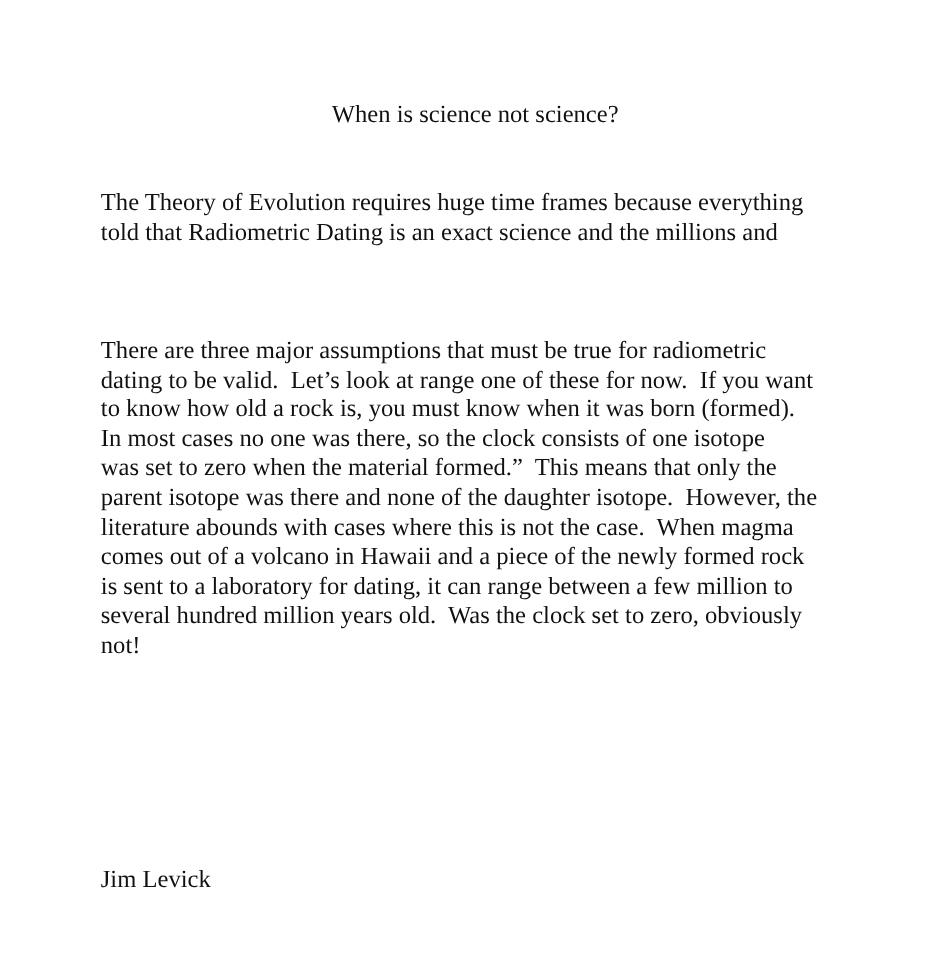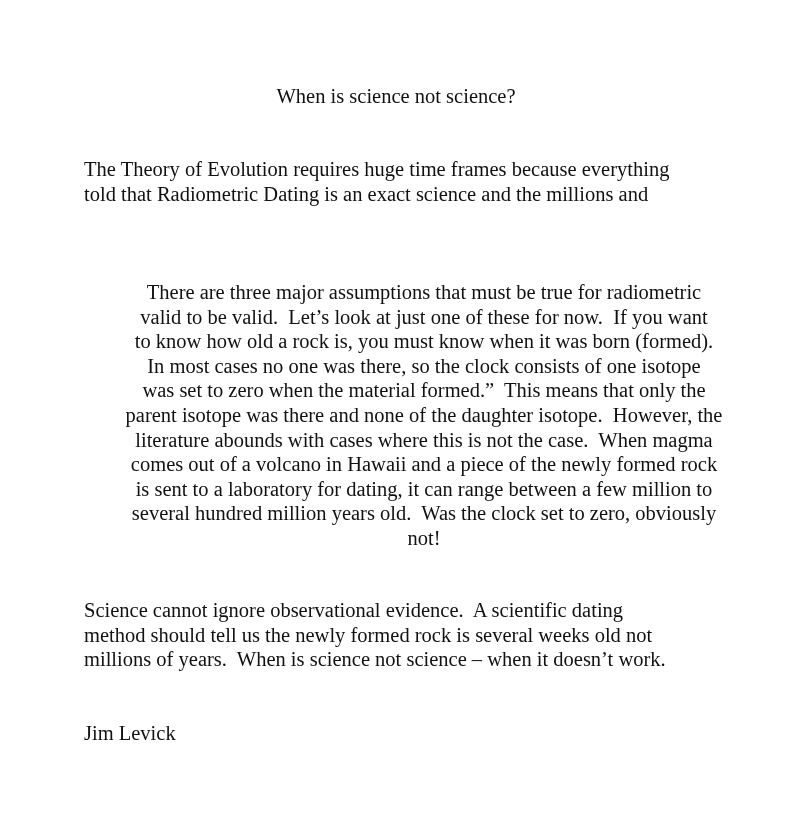--- a/index.html
+++ b/index.html
@@ -37,21 +37,21 @@
       left: 84px;
       width: 680px;
     }
     .line {
       display: block;
       line-height: 24.6px;
       height: 24.6px;
       white-space: pre;
     }
     #p1 { top: 157px; }
-    #p2 { top: 280px; text-align: center; }
+    #p2 { top: 280px; }
     #p3 { top: 598px; }
     .signature {
       position: absolute;
       left: 84px;
       top: 721px;
       line-height: 24.5px;
       white-space: nowrap;
     }
   </style>
 </head>
@@ -60,32 +60,27 @@
 <div class="doc">
   <div class="title">When is science not science?</div>
 
   <div class="para" id="p1">
     <span class="line">The Theory of Evolution requires huge time frames because everything</span>
     <span class="line">told that Radiometric Dating is an exact science and the millions and</span>
   </div>
 
   <div class="para" id="p2">
     <span class="line">There are three major assumptions that must be true for radiometric</span>
-    <span class="line">valid to be valid.  Let’s look at just one of these for now.  If you want</span>
+    <span class="line">dating to be valid.  Let’s look at range one of these for now.  If you want</span>
     <span class="line">to know how old a rock is, you must know when it was born (formed).</span>
     <span class="line">In most cases no one was there, so the clock consists of one isotope</span>
     <span class="line">was set to zero when the material formed.”  This means that only the</span>
     <span class="line">parent isotope was there and none of the daughter isotope.  However, the</span>
     <span class="line">literature abounds with cases where this is not the case.  When magma</span>
     <span class="line">comes out of a volcano in Hawaii and a piece of the newly formed rock</span>
     <span class="line">is sent to a laboratory for dating, it can range between a few million to</span>
     <span class="line">several hundred million years old.  Was the clock set to zero, obviously</span>
     <span class="line">not!</span>
   </div>
 
-  <div class="para" id="p3">
-    <span class="line">Science cannot ignore observational evidence.  A scientific dating</span>
-    <span class="line">method should tell us the newly formed rock is several weeks old not</span>
-    <span class="line">millions of years.  When is science not science – when it doesn’t work.</span>
-  </div>
 
   <div class="signature">Jim Levick</div>
 </div>
 
 </body></html>

